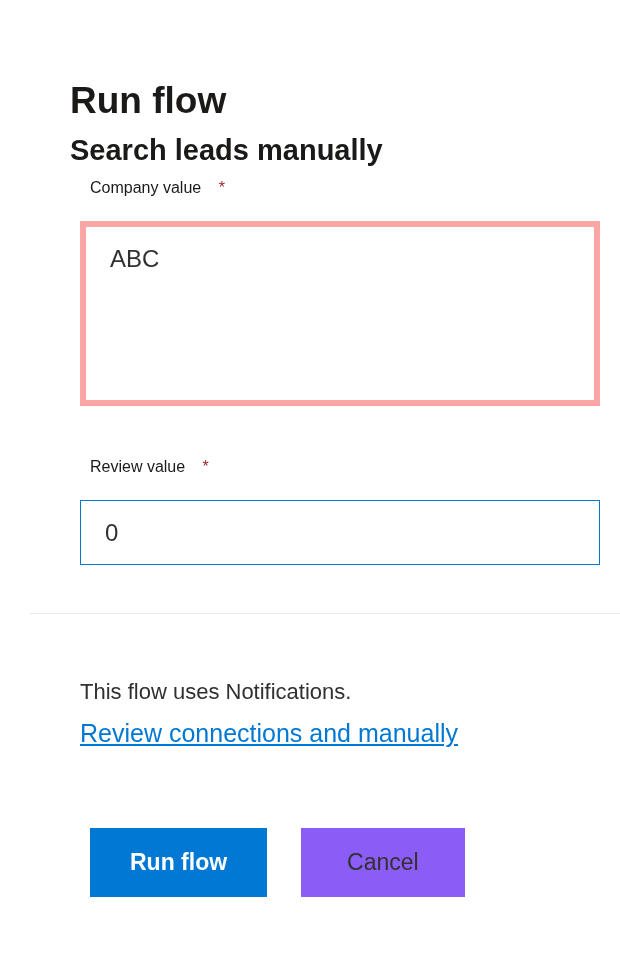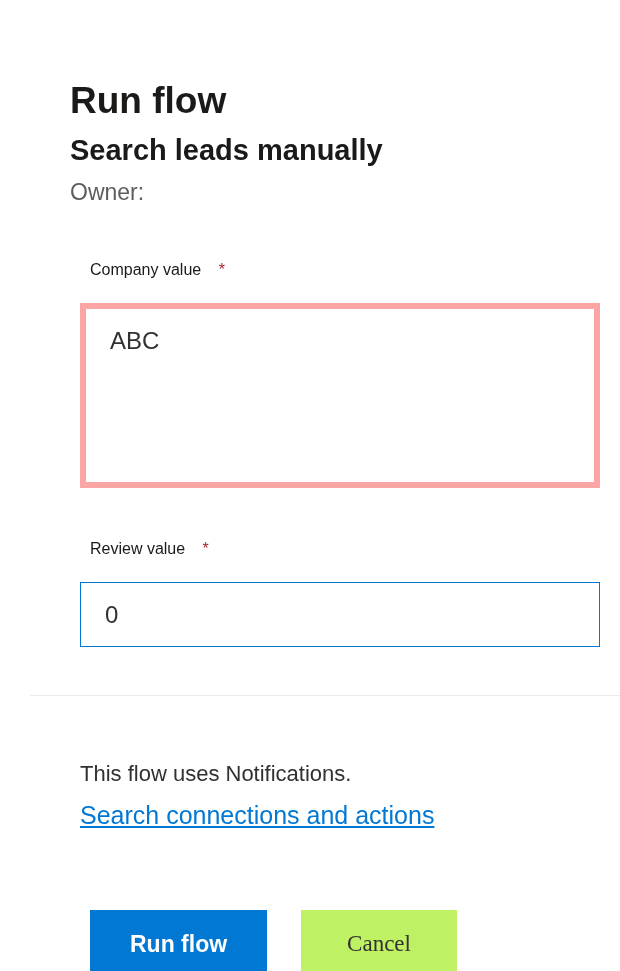--- a/index.html
+++ b/index.html
@@ -104,37 +104,36 @@
       background: #0078d4;
       color: #ffffff;
       border: none;
       font-size: 23px;
       font-weight: 600;
       padding: 15px 40px;
       cursor: pointer;
       font-family: inherit;
     }
     .secondary-button {
-      background: #bef264;
+      background: #8b5cf6;
       color: #323130;
       border: none;
       font-size: 23px;
       font-weight: 400;
       padding: 21px 46px;
       cursor: pointer;
-      font-family: Liberation Serif, serif;
+      font-family: Liberation Sans, sans-serif;
     }
   </style>
 </head>
 <body>
 
 <div class="container">
   <h1 class="page-title">Run flow</h1>
   <h2 class="flow-name">Search leads manually</h2>
-  <div class="owner-label">Owner:</div>
 
   <div class="field-group">
     <label class="field-label">
       <span>Company value</span>
       <span class="required-asterisk">*</span>
     </label>
     <textarea class="textarea-field" style="">ABC</textarea>
   </div>
 
   <div class="field-group">
@@ -142,20 +141,20 @@
       <span>Review value</span>
       <span class="required-asterisk">*</span>
     </label>
     <input type="text" class="input-field" value="0" style="">
   </div>
 
   <hr class="divider">
 
   <div class="footer-section">
     <div class="notification-text">This flow uses Notifications.</div>
-    <a class="review-link">Search connections and actions</a>
+    <a class="review-link">Review connections and manually</a>
 
     <div class="button-row">
       <button class="primary-button">Run flow</button>
       <button class="secondary-button">Cancel</button>
     </div>
   </div>
 </div>
 
 </body></html>

